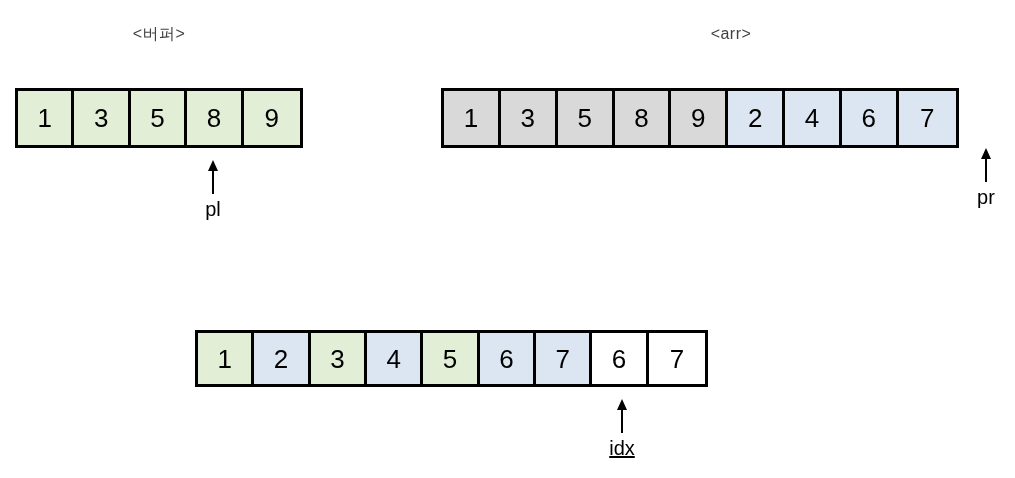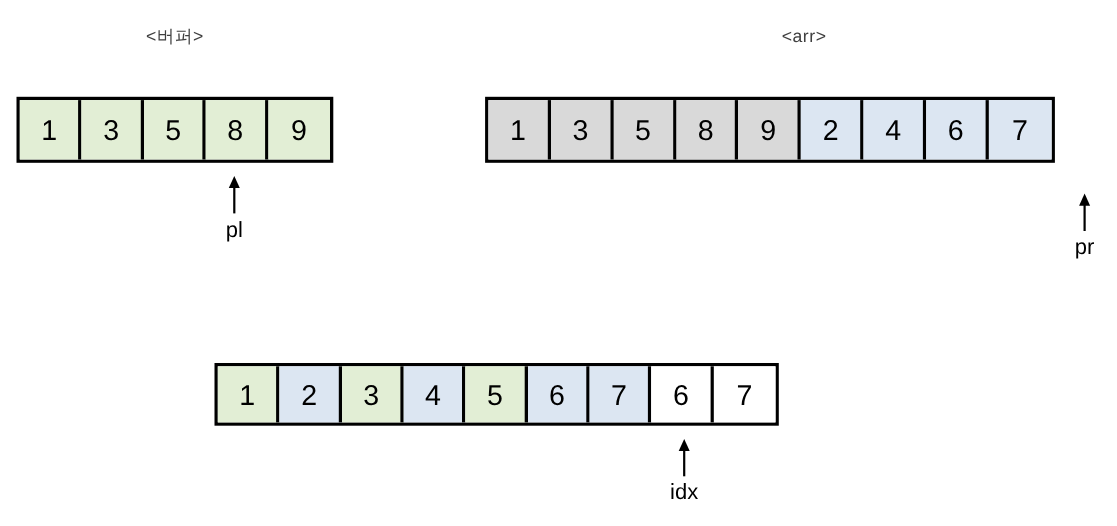--- a/index.html
+++ b/index.html
@@ -116,41 +116,41 @@
         <div class="cell" style="width: 57.5px; background: rgb(217, 217, 217);">1</div>
         <div class="cell" style="width: 57.5px; background: rgb(217, 217, 217);">3</div>
         <div class="cell" style="width: 57.5px; background: rgb(217, 217, 217);">5</div>
         <div class="cell" style="width: 57.5px; background: rgb(217, 217, 217);">8</div>
         <div class="cell" style="width: 57.5px; background: rgb(217, 217, 217);">9</div>
         <div class="cell" style="width: 57.5px; background: rgb(220, 230, 242);">2</div>
         <div class="cell" style="width: 57.5px; background: rgb(220, 230, 242);">4</div>
         <div class="cell" style="width: 57.5px; background: rgb(220, 230, 242);">6</div>
         <div class="cell" style="width: 57.5px; background: rgb(220, 230, 242);">7</div>
       </div>
-      <div class="pointer" style="left: 986px; top: 176px;">
+      <div class="pointer" style="left: 986px; top: 148px;">
         <div class="pointer-arrow">
           <div class="pointer-head"></div>
           <div class="pointer-shaft"></div>
         </div>
         <div class="pointer-label">pr</div>
       </div>
     </div>
     <div class="array-group">
       <div class="array-row" style="left: 195px; top: 330px; height: 57px; width: 513px;">
         <div class="cell" style="width: 57px; background: rgb(226, 238, 213);">1</div>
         <div class="cell" style="width: 57px; background: rgb(220, 230, 242);">2</div>
         <div class="cell" style="width: 57px; background: rgb(226, 238, 213);">3</div>
         <div class="cell" style="width: 57px; background: rgb(220, 230, 242);">4</div>
         <div class="cell" style="width: 57px; background: rgb(226, 238, 213);">5</div>
         <div class="cell" style="width: 57px; background: rgb(220, 230, 242);">6</div>
         <div class="cell" style="width: 57px; background: rgb(220, 230, 242);">7</div>
         <div class="cell" style="width: 57px; background: rgb(255, 255, 255);">6</div>
         <div class="cell" style="width: 57px; background: rgb(255, 255, 255);">7</div>
       </div>
-      <div class="pointer" style="left: 622px; top: 399px;">
+      <div class="pointer" style="left: 622px; top: 399px; text-decoration: underline;">
         <div class="pointer-arrow">
           <div class="pointer-head"></div>
           <div class="pointer-shaft"></div>
         </div>
         <div class="pointer-label">idx</div>
       </div>
     </div>
   </div>
 
 </body></html>

